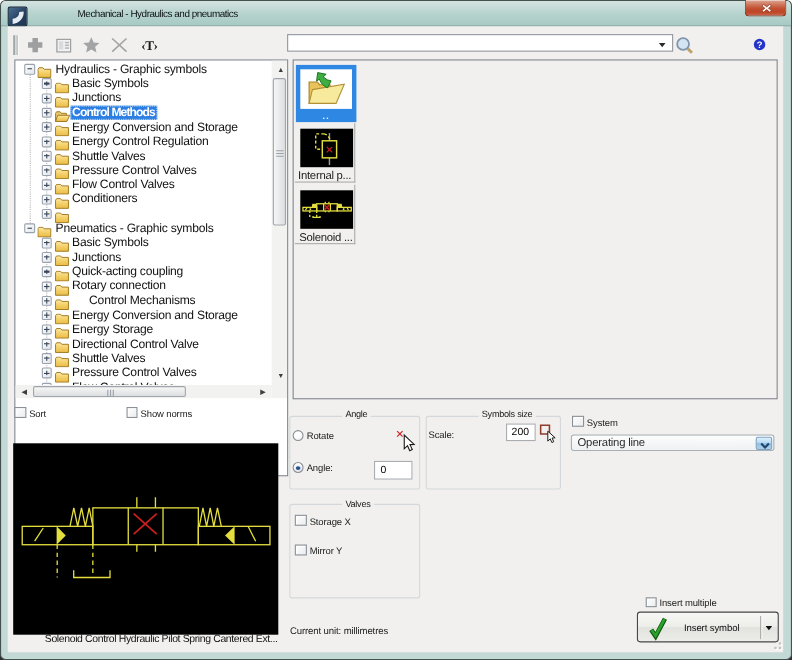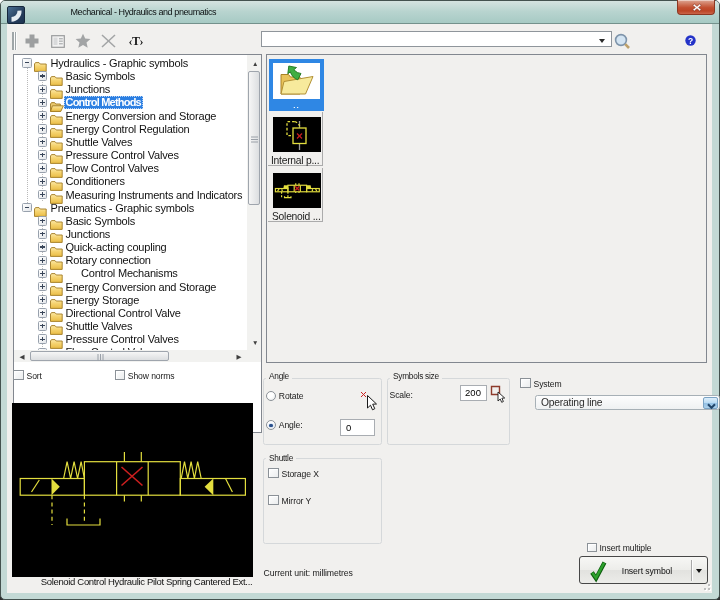--- a/index.html
+++ b/index.html
@@ -47,28 +47,28 @@
 #item1 .dots { position:absolute; left:0; right:0; top:42.5px; text-align:center; color:#fff; font-size:8px; font-weight:bold; letter-spacing:1px; }
 .bthumb { position:absolute; background:#000; }
 .llabel { position:absolute; font-size:10.3px; letter-spacing:-0.25px; color:#1c1c1c; }
 .celledge { position:absolute; border-right:1px solid #ababab; border-bottom:1px solid #ababab; }
 
 .cb { position:absolute; width:10.5px; height:10.5px; border:1px solid #8b9197; background:linear-gradient(135deg,#fefefe,#ebedee); box-shadow:inset 1px 1px 0 #fff; }
 .rb { position:absolute; width:10px; height:10px; border:1px solid #8b9197; border-radius:50%; background:radial-gradient(circle at 35% 30%,#ffffff 40%,#e4e7e9); }
 .rbsel::after { content:""; position:absolute; left:2.2px; top:2.2px; width:3.6px; height:3.6px; border-radius:50%; background:#2a4f8a; box-shadow:0 0 1.5px #4b7fc5; }
 .lab { position:absolute; font-size:8.6px; letter-spacing:-0.1px; color:#1a1a1a; white-space:nowrap; }
 .group { position:absolute; border:1px solid #d5d8da; border-radius:2.5px; }
-.glab { position:absolute; font-size:8.3px; letter-spacing:-0.25px; color:#1a1a1a; background:#f1f0ee; padding:0 3px; white-space:nowrap; }
+.glab { position:absolute; font-size:8.3px; letter-spacing:-0.25px; color:#1a1a1a; background:#f1f0ee; padding:0 3px; white-space:nowrap;margin-left:45px; }
 .edit { position:absolute; background:#fff; border:1px solid #a9adb2; font-size:9.5px; color:#000; }
 
 #preview { position:absolute; left:12px; top:403px; width:241px; height:174px; background:#000; }
 #caption { position:absolute; left:26px; top:575.8px; width:241px; text-align:center; font-size:9.5px; letter-spacing:-0.33px; color:#111; white-space:nowrap; }
 
 #syscombo { position:absolute; left:519px; top:394.5px; width:185px; height:15.5px; border:1px solid #a7b0b6; border-radius:2.5px;
-  background:linear-gradient(#fdfdfd,#eff1f2);margin-left:16px; }
+  background:linear-gradient(#fdfdfd,#eff1f2); }
 #syscombo .txt { position:absolute; left:5px; top:1.5px; font-size:10.3px; letter-spacing:-0.2px; color:#2c2c2c; }
 #sysbtn { position:absolute; right:1px; top:1px; width:15.5px; height:12.5px; border-radius:2px;
   background:linear-gradient(#dceefb,#bcdcf4 45%,#93c0e4 50%,#abd0ec); border:1px solid #7ba3c4; }
 
 #insbtn { position:absolute; left:579px; top:556px; width:128.5px; height:28px; border:1px solid #474747; border-radius:3px;
   background:linear-gradient(#f7f7f5,#ededea 48%,#e2e2df 52%,#ecece9); }
 #insbtn .btxt { position:absolute; left:32px; width:70px; top:9px; text-align:center; font-size:8.7px; letter-spacing:-0.1px; color:#111; }
 #insbtn .sep { position:absolute; left:111px; top:3px; width:1px; height:21px; background:#a8a8a8; box-shadow:1px 0 0 #fcfcfc; }
 #insbtn .darr { position:absolute; left:115.5px; top:11.5px; width:0; height:0; border:3.6px solid transparent; border-top:4.6px solid #111; }
 .gripdot { position:absolute; width:2px; height:2px; background:#bfbfbf; box-shadow:1px 1px 0 #fff; }
@@ -183,21 +183,20 @@
 <div class="trow" style="left:64.5px;top:161.2px">Flow Control Valves</div>
 <div class="exp plus" style="left:36.5px;top:175.6px"></div>
 <div class="tfold" style="left:48.5px;top:175.8px"><svg width="13" height="10" viewBox="0 0 13 10">
           <path d="M0.5,2 L0.5,9.4 L12.2,9.4 L12.2,2 L6.2,2 L5,0.6 L1.5,0.6 Z" fill="url(#fg)" stroke="#a27a22" stroke-width="0.9"></path>
         </svg></div>
 <div class="trow" style="left:64.5px;top:174.3px">Conditioners</div>
 <div class="exp plus" style="left:36.5px;top:188.7px"></div>
 <div class="tfold" style="left:48.5px;top:188.9px"><svg width="13" height="10" viewBox="0 0 13 10">
           <path d="M0.5,2 L0.5,9.4 L12.2,9.4 L12.2,2 L6.2,2 L5,0.6 L1.5,0.6 Z" fill="url(#fg)" stroke="#a27a22" stroke-width="0.9"></path>
         </svg></div>
-<div class="trow" style="left:64.5px;top:187.5px">Measuring Instruments and Indicators</div>
 <div class="exp" style="left:21px;top:201.9px"></div>
 <div class="tfold" style="left:32.5px;top:202.1px"><svg width="13" height="10" viewBox="0 0 13 10">
           <path d="M0.5,2 L0.5,9.4 L12.2,9.4 L12.2,2 L6.2,2 L5,0.6 L1.5,0.6 Z" fill="url(#fg)" stroke="#a27a22" stroke-width="0.9"></path>
         </svg></div>
 <div class="trow" style="left:49.5px;top:200.7px">Pneumatics - Graphic symbols</div>
 <div class="exp plus" style="left:36.5px;top:215.0px"></div>
 <div class="tfold" style="left:48.5px;top:215.2px"><svg width="13" height="10" viewBox="0 0 13 10">
           <path d="M0.5,2 L0.5,9.4 L12.2,9.4 L12.2,2 L6.2,2 L5,0.6 L1.5,0.6 Z" fill="url(#fg)" stroke="#a27a22" stroke-width="0.9"></path>
         </svg></div>
 <div class="trow" style="left:64.5px;top:213.8px">Basic Symbols</div>
@@ -400,21 +399,21 @@
 <div class="cb" style="left:520px;top:377.8px"></div>
 <div class="lab" style="left:533.5px;top:379px">System</div>
 <div id="syscombo">
     <div class="txt">Operating line</div>
     <div id="sysbtn"><svg width="15" height="11" viewBox="0 0 15 11">
         <path d="M4,3.2 L7.5,6.8 L11,3.2" fill="none" stroke="#21456a" stroke-width="2"></path>
       </svg></div>
   </div>
 
 <div class="group" style="left:262.5px;top:458px;width:119px;height:85.5px"></div>
-<div class="glab" style="left:266px;top:453px">Shuttle</div>
+<div class="glab" style="left:266px;top:453px">Valves</div>
 <div class="cb" style="left:268px;top:467.5px"></div>
 <div class="lab" style="left:281.5px;top:469px">Storage X</div>
 <div class="cb" style="left:268px;top:494.5px"></div>
 <div class="lab" style="left:281.5px;top:496px">Mirror Y</div>
 
 <div class="lab" style="left:263.6px;top:567.5px;font-size:8.7px">Current unit: millimetres</div>
 
 <div class="cb" style="left:587px;top:542.8px;width:9.5px;height:9.5px"></div>
 <div class="lab" style="left:599.5px;top:543px">Insert multiple</div>
 <div id="insbtn">

